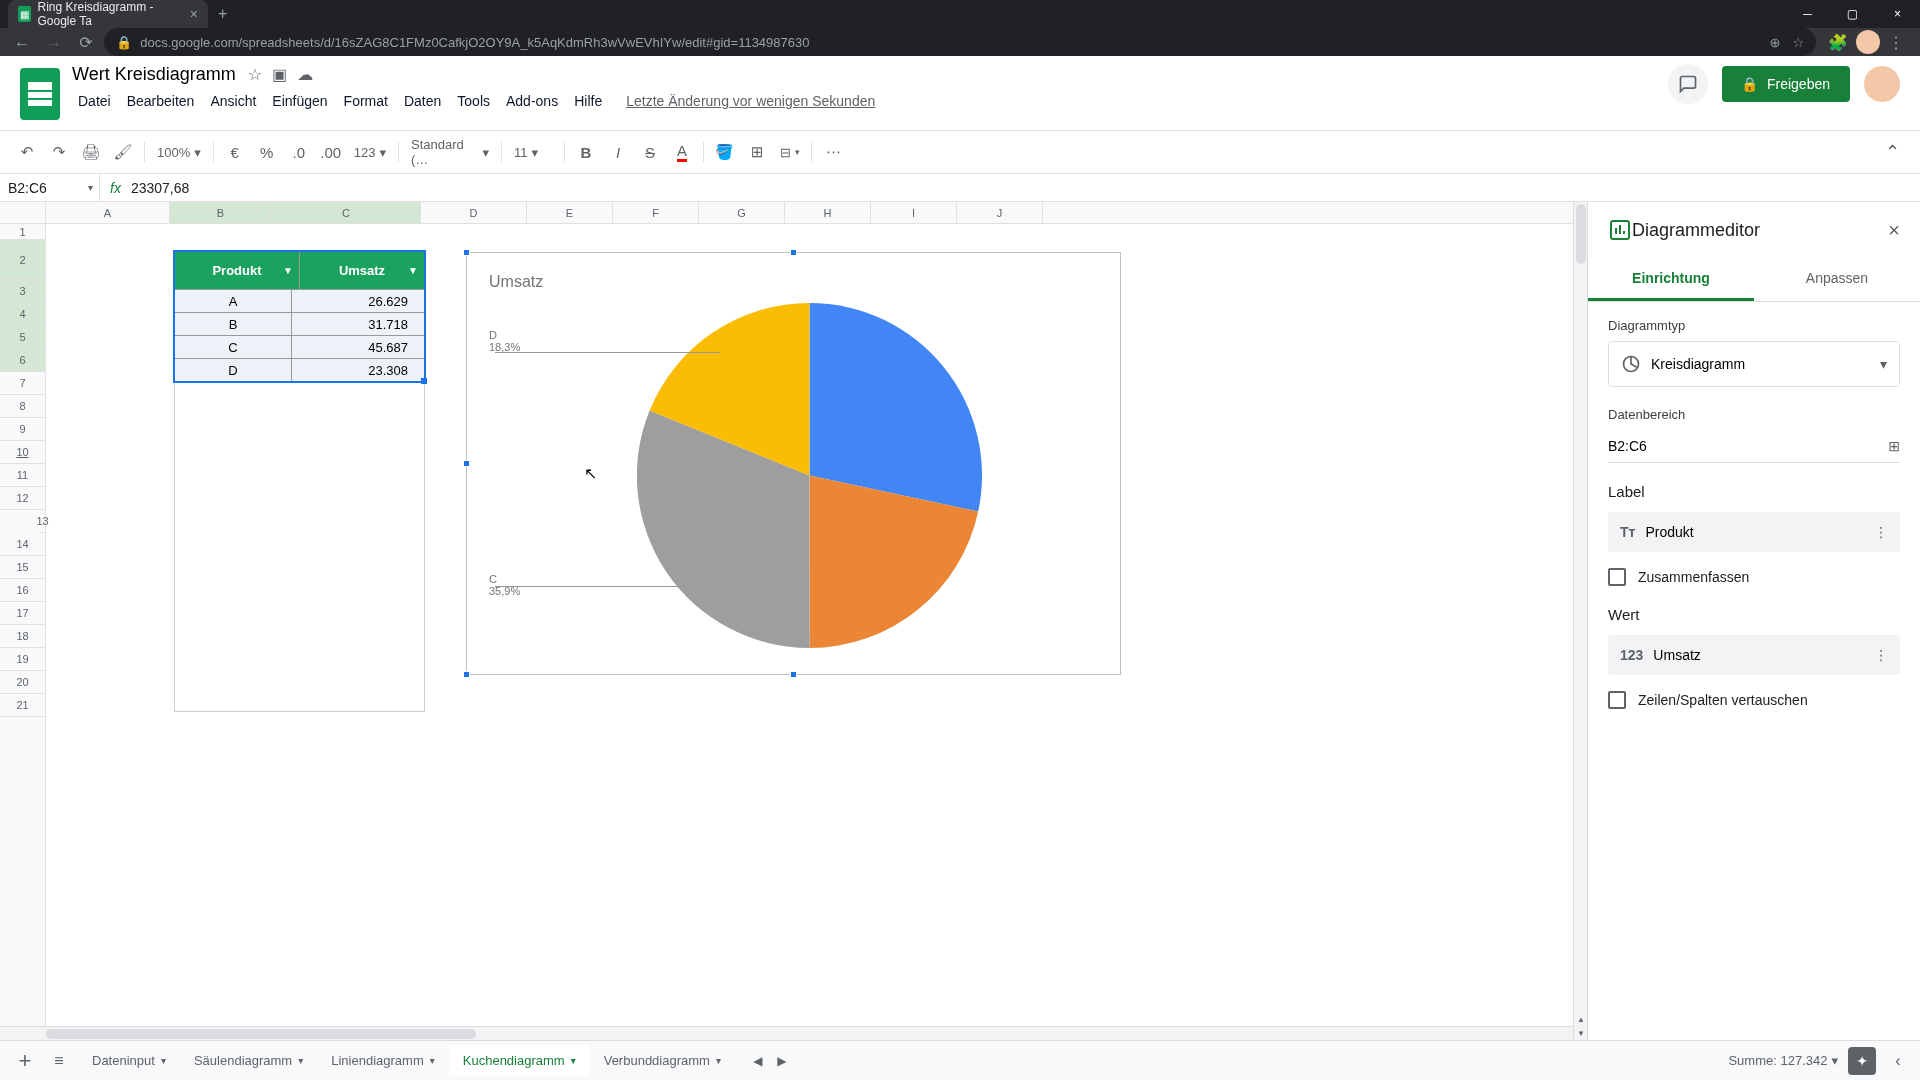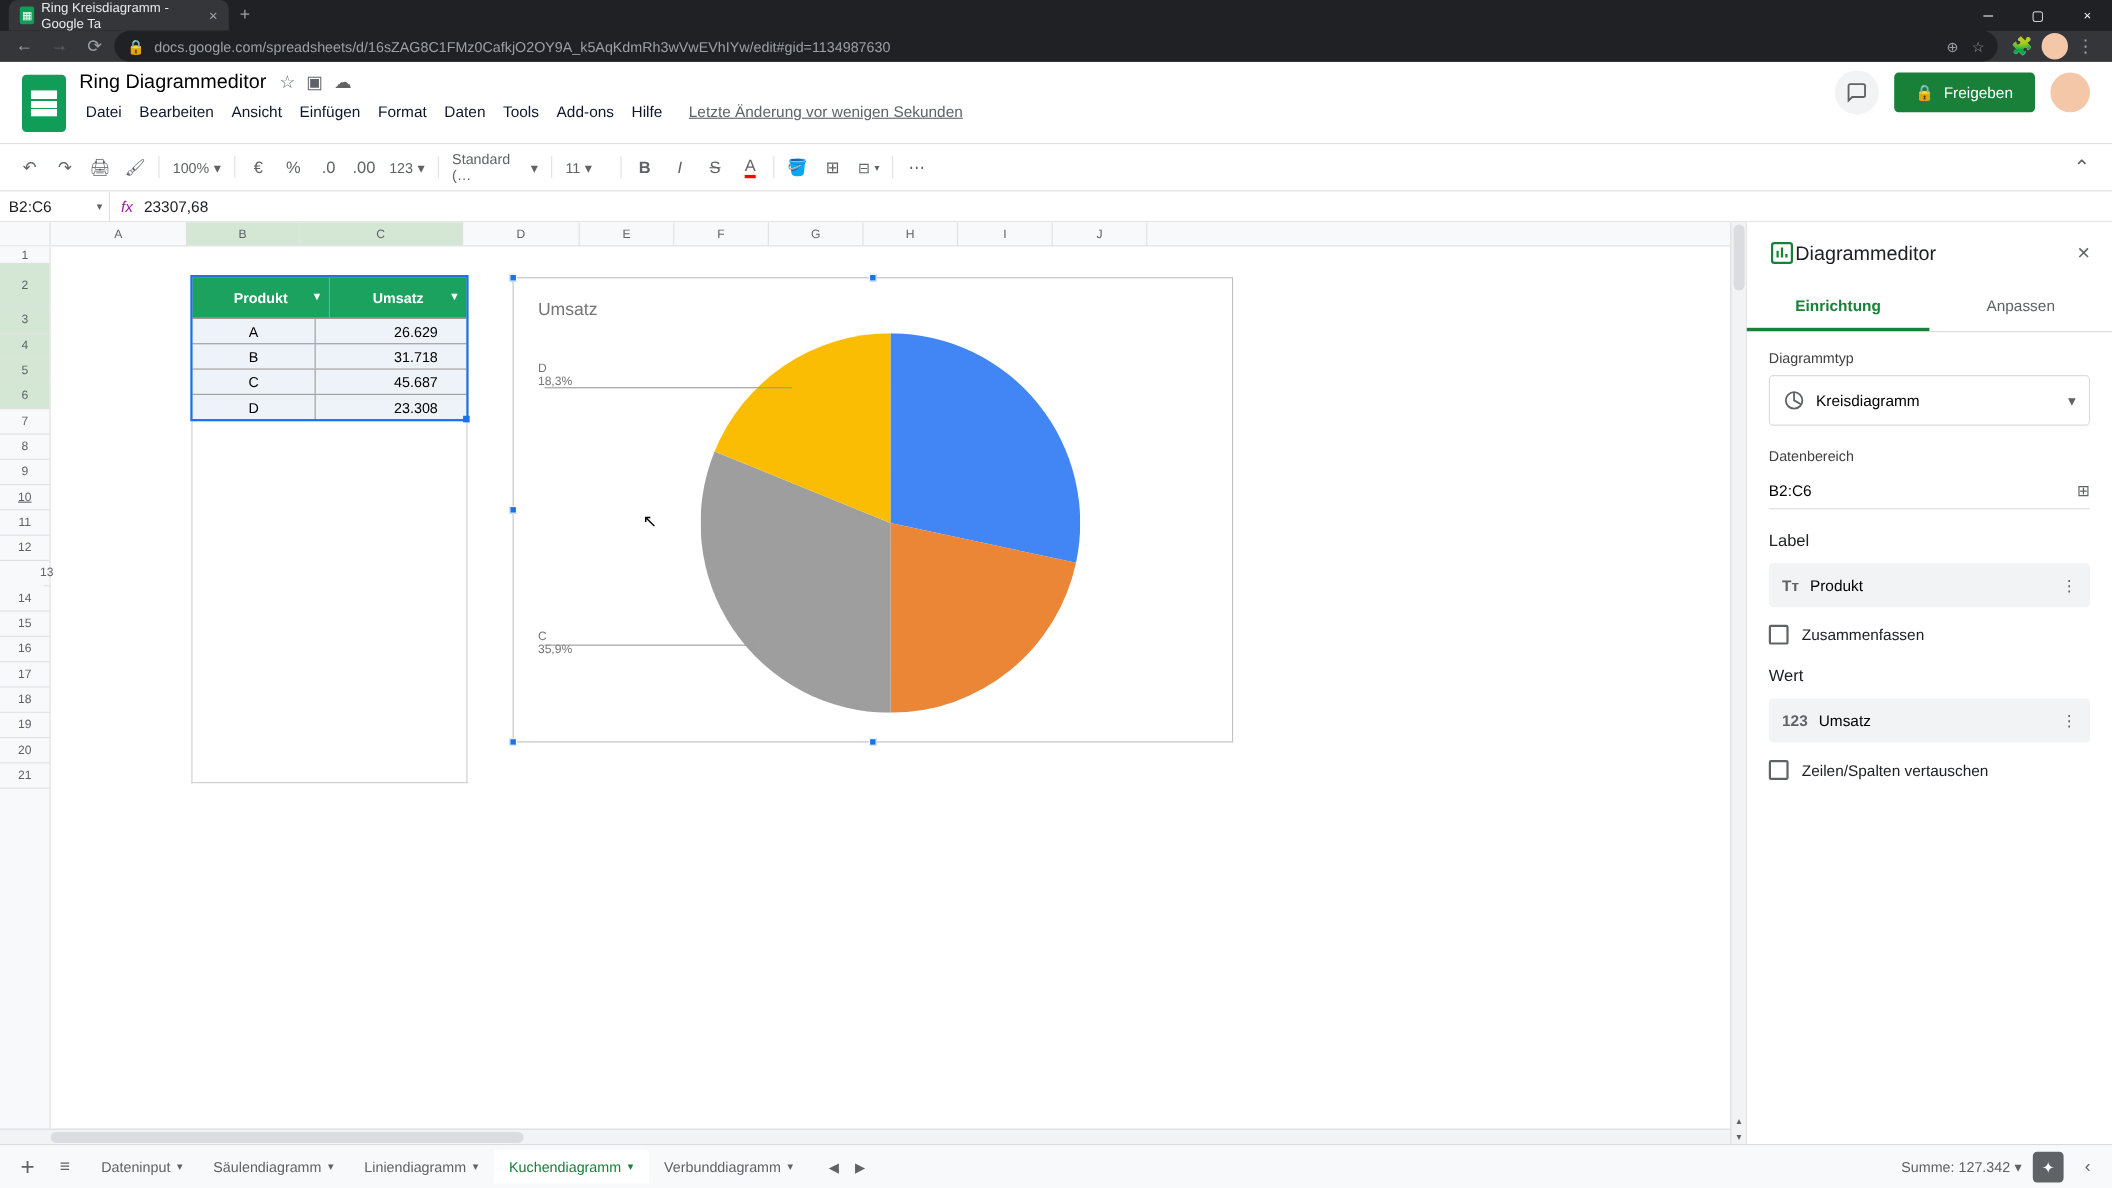--- a/index.html
+++ b/index.html
@@ -34,42 +34,42 @@
 .share-btn{background:#188038;color:#fff;padding:10px 20px;border-radius:4px;font-size:14px;font-weight:500;display:flex;align-items:center;gap:8px}
 .avatar{width:36px;height:36px;border-radius:50%;background:#f4c7a8}
 .toolbar{border-top:1px solid #e0e0e0;border-bottom:1px solid #e0e0e0;height:44px;display:flex;align-items:center;padding:0 12px;gap:2px;margin-top:10px}
 .tb-btn{width:30px;height:30px;display:flex;align-items:center;justify-content:center;color:#5f6368;border-radius:2px;cursor:pointer;font-size:15px}
 .tb-sep{width:1px;height:20px;background:#e0e0e0;margin:0 4px}
 .tb-select{display:flex;align-items:center;gap:4px;padding:0 6px;color:#5f6368;font-size:13px;cursor:pointer}
 .collapse-arrow{margin-left:auto;color:#5f6368;font-size:18px;padding:0 8px}
 .formula-bar{height:28px;border-bottom:1px solid #e0e0e0;display:flex;align-items:center}
 .cell-ref{width:100px;padding:0 8px;font-size:14px;color:#202124;border-right:1px solid #e0e0e0;height:100%;display:flex;align-items:center;position:relative}
 .cell-ref-arrow{position:absolute;right:6px;color:#5f6368;font-size:10px}
-.fx{padding:0 10px;color:#a21caf;font-style:italic;font-size:14px}
+.fx{padding:0 10px;color:#15803d;font-style:italic;font-size:14px}
 .formula-val{font-size:14px;color:#202124}
 .main{flex:1;display:flex;overflow:hidden}
 .sheet-area{flex:1;position:relative;overflow:hidden}
 .grid{display:flex;flex-direction:column;height:100%}
 .col-headers{display:flex;height:22px;background:#f8f9fa;border-bottom:1px solid #e0e0e0}
 .corner{width:46px;background:#f8f9fa;border-right:1px solid #e0e0e0}
 .ch{border-right:1px solid #e0e0e0;display:flex;align-items:center;justify-content:center;font-size:11px;color:#5f6368}
 .ch.sel{background:#d4e6d4}
 .grid-body{flex:1;display:flex;overflow:hidden}
 .row-headers{width:46px;background:#f8f9fa;border-right:1px solid #e0e0e0;display:flex;flex-direction:column}
 .rh{height:24px;border-bottom:1px solid #e0e0e0;display:flex;align-items:center;justify-content:center;font-size:11px;color:#5f6368}
 .rh.sel{background:#d4e6d4}
 .cells{position:relative;flex:1}
 .table-overlay{position:absolute;left:128px;top:27px;width:251px;border:1px solid #999}
 .th-row{display:flex;background:#1ba25e;height:37px}
 .th-cell{flex:1;display:flex;align-items:center;justify-content:center;color:#fff;font-weight:bold;font-size:13px;border-right:1px solid #999;position:relative}
 .th-cell:last-child{border-right:none}
 .filter-icon{position:absolute;right:6px;font-size:10px;color:#fff}
 .td-row{display:flex;height:23px;background:#eef3f9;border-top:1px solid #999}
 .td-cell{flex:1;display:flex;align-items:center;justify-content:center;font-size:13px;border-right:1px solid #999}
-.td-cell:last-child{border-right:none;justify-content:flex-end;padding-right:26px}
+.td-cell:last-child{border-right:none;justify-content:flex-end;padding-right:16px}
 .sel-border{position:absolute;border:2px solid #1a73e8;pointer-events:none}
 .sel-handle{position:absolute;width:6px;height:6px;background:#1a73e8;bottom:-3px;right:-3px}
 .chart-box{position:absolute;left:420px;top:28px;width:655px;height:423px;border:1px solid #c0c0c0;background:#fff}
 .chart-sel-handles div{position:absolute;width:7px;height:7px;background:#1a73e8;border:1px solid #fff}
 .chart-title{position:absolute;left:22px;top:20px;font-size:16px;color:#757575}
 .pie-svg{position:absolute;left:170px;top:50px}
 .pie-label{position:absolute;font-size:11px;color:#757575}
 .pie-line{position:absolute;height:1px;background:#999}
 .cursor{position:absolute;left:584px;top:262px;font-size:16px;pointer-events:none}
 .editor{width:333px;border-left:1px solid #dadce0;display:flex;flex-direction:column;background:#fff}
@@ -152,21 +152,21 @@
     <div class="logo">
       <svg width="26" height="26" viewBox="0 0 24 24">
           <rect x="3" y="3" width="18" height="18" fill="#fff" rx="1"></rect>
           <line x1="3" y1="9" x2="21" y2="9" stroke="#0f9d58" stroke-width="1.5"></line>
           <line x1="3" y1="15" x2="21" y2="15" stroke="#0f9d58" stroke-width="1.5"></line>
           <line x1="12" y1="3" x2="12" y2="21" stroke="#0f9d58" stroke-width="1.5"></line>
         </svg>
     </div>
     <div class="doc-area">
       <div class="doc-title-row">
-        <span class="doc-title">Ring Diagrammeditor</span>
+        <span class="doc-title">Wert Kreisdiagramm</span>
         <div class="doc-icons">
           <span>☆</span>
           <span>▣</span>
           <span>☁</span>
         </div>
       </div>
       <div class="menus" id="menus">
           <div class="menu-item">Datei</div>
           <div class="menu-item">Bearbeiten</div>
           <div class="menu-item">Ansicht</div>

